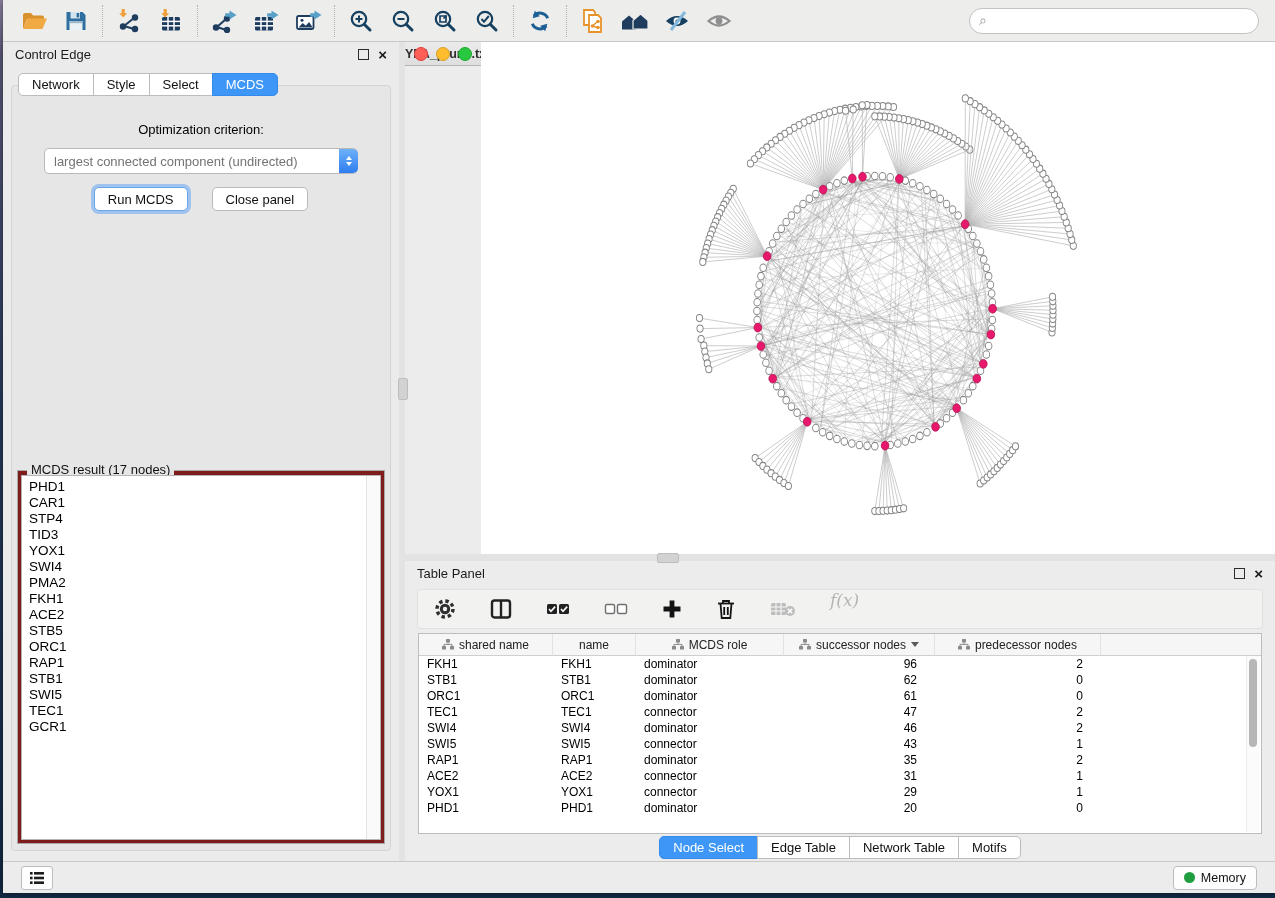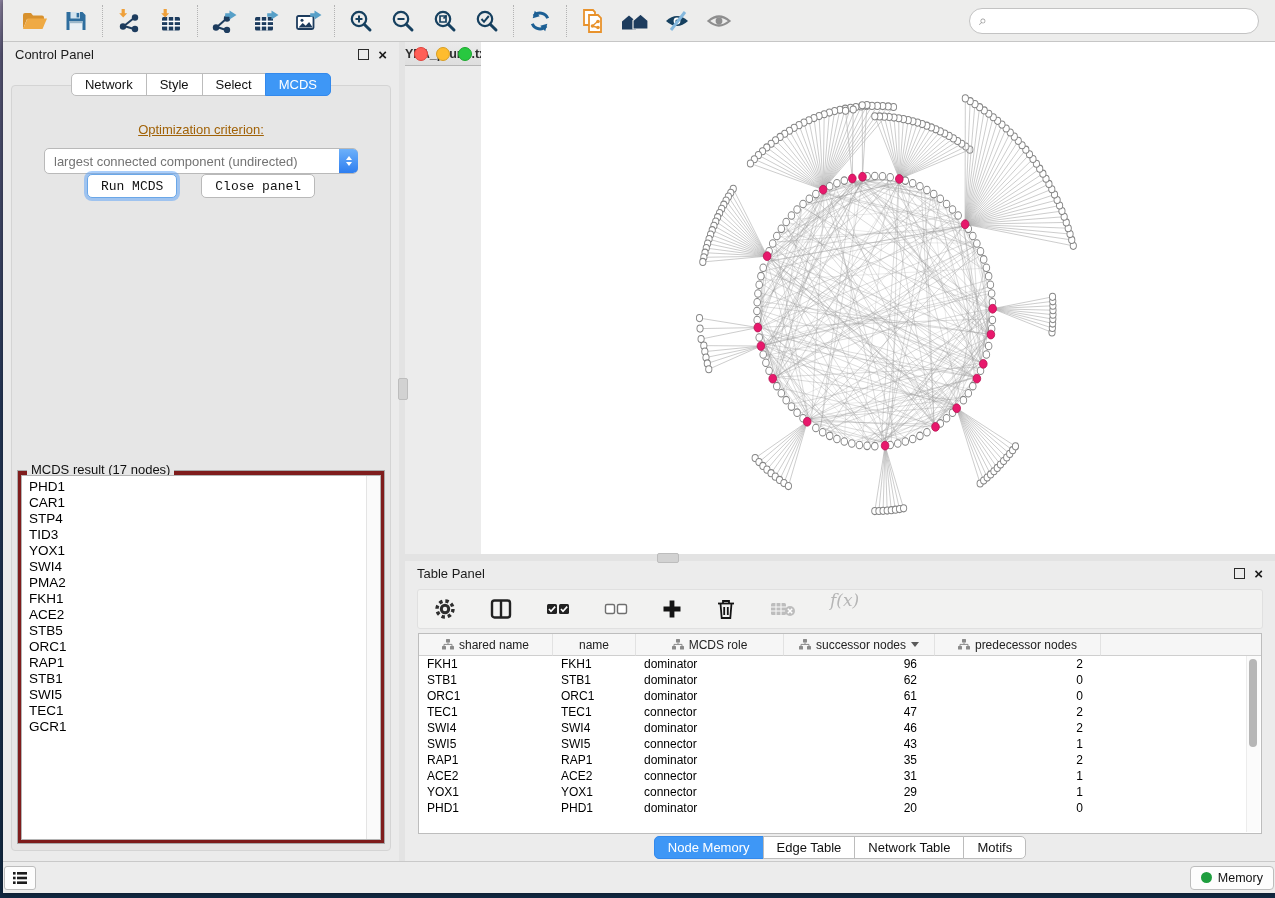--- a/index.html
+++ b/index.html
@@ -20,37 +20,37 @@
   .main{flex:1;display:flex;min-height:0;}
   .vdivider{width:6px;background:#e3e3e3;position:relative;flex:none;}
   .vdivider .handle{position:absolute;left:-1px;top:336px;width:8px;height:20px;background:#d2d2d2;border:1px solid #bdbdbd;border-radius:2px;}
   
   .control-panel{width:396px;flex:none;background:#ebebeb;display:flex;flex-direction:column;min-height:0;}
   .panel-header{height:25px;display:flex;align-items:center;padding:0 12px;flex:none;}
   .panel-title{font-size:13px;color:#1c1c1c;}
   .panel-winbtns{margin-left:auto;display:flex;align-items:center;gap:9px;}
   .float-btn{width:9px;height:9px;border:1.6px solid #2b2b2b;display:inline-block;}
   .close-btn{font-size:15px;font-weight:bold;color:#1a1a1a;line-height:9px;}
-  .seg-tabs{position:relative;z-index:2;display:flex;justify-content:center;margin:6px 15px -11px;flex:none;}
+  .seg-tabs{position:relative;z-index:2;display:flex;justify-content:flex-start;margin:6px 15px -11px;flex:none;}
   .seg{height:21px;line-height:21px;padding:0 13px;background:#fff;border:1px solid #bcbcbc;
     font-size:13px;color:#111;margin-left:-1px;}
   .seg:first-child{border-radius:5px 0 0 5px;margin-left:0;}
   .seg:last-child{border-radius:0 5px 5px 0;}
   .seg.selected{background:#3e97f6;border-color:#3389ec;color:#fff;}
   .cp-body{flex:1;margin:0 8px 10px;border:1px solid #d4d4d4;border-radius:4px;background:#e6e6e6;
     display:flex;flex-direction:column;min-height:0;padding-top:26px;}
-  .opt-label{text-align:center;font-size:13px;color:#a16207;margin-top:10px;flex:none;text-decoration:underline;}
+  .opt-label{text-align:center;font-size:13px;color:#000000;margin-top:10px;flex:none;}
   .select-row{margin:11px auto 0;width:312px;height:24px;background:#fff;border:1px solid #b9b9b9;
     border-radius:5px;display:flex;align-items:center;flex:none;}
   .select-row .sel-text{flex:1;font-size:13px;padding:0 9px;color:#737373;white-space:nowrap;}
   .stepper{width:19px;height:24px;margin:-1px -1px -1px 0;border-radius:0 5px 5px 0;
     background:linear-gradient(#6db1fa,#2e7ef0);display:flex;flex-direction:column;align-items:center;justify-content:center;gap:2px;}
   .chev-up{width:0;height:0;border-left:3.5px solid transparent;border-right:3.5px solid transparent;border-bottom:4.5px solid #fff;}
   .chev-dn{width:0;height:0;border-left:3.5px solid transparent;border-right:3.5px solid transparent;border-top:4.5px solid #fff;}
-  .btn-row{display:flex;justify-content:center;gap:24px;flex:none;font-family:Liberation Mono, monospace;}
+  .btn-row{display:flex;justify-content:center;gap:24px;margin-top:13px;flex:none;}
   .mac-btn{height:22px;padding:0 13px;background:#fff;border:1px solid #b9b9b9;border-radius:5px;
     font-size:13px;color:#111;display:flex;align-items:center;}
   .mac-btn.focused{box-shadow:0 0 0 3px rgba(100,165,245,.55);border-color:#6aa7e8;}
   .cp-spacer{flex:1;}
   .groupbox{height:372px;margin:0 5px 6px;border:1px solid #a9a9a9;position:relative;flex:none;background:#7f1d1d;}
   .groupbox .legend{position:absolute;top:-9px;left:9px;background:#e6e6e6;padding:0 4px;font-size:13px;color:#111;}
   .mcds-list{position:absolute;left:3px;right:3px;top:4px;bottom:3px;background:#fff;border:1px solid #b4b4b4;display:flex;}
   .mcds-items{flex:1;padding:3px 0 0 7px;overflow:hidden;}
   .mcds-items .list-item{font-size:13.5px;line-height:16px;color:#000;}
   .mcds-scroll{width:13px;background:#fafafa;border-left:1px solid #e4e4e4;}
@@ -82,21 +82,21 @@
   .th:last-child{border-right:0;}
   .td{height:16px;font-size:12px;color:#000;display:flex;align-items:center;overflow:hidden;}
   .td.text{padding-left:8px;}
   .td.num{justify-content:flex-end;padding-right:18px;}
   .sort-caret{width:0;height:0;border-left:4px solid transparent;border-right:4px solid transparent;border-top:5px solid #5a5a5a;}
   .tscroll{position:absolute;top:22px;right:1px;bottom:1px;width:13px;background:#fbfbfb;border-left:1px solid #ececec;}
   .tthumb{position:absolute;top:3px;left:2px;width:8px;height:88px;background:#b6b6b6;border-radius:4px;}
   .tp-tabs{height:27px;display:flex;justify-content:center;align-items:center;flex:none;}
   
   .statusbar{height:31px;flex:none;background:#ececec;border-top:1px solid #c9c9c9;
-    display:flex;align-items:center;padding:0 1px;}
+    display:flex;align-items:center;padding:0 18px;}
   .sb-btn{width:30px;height:22px;background:#fdfdfd;border:1px solid #bdbdbd;border-radius:3px;
     display:flex;align-items:center;justify-content:center;}
   .mem-btn{margin-left:auto;height:22px;background:#fdfdfd;border:1px solid #bdbdbd;border-radius:4px;
     display:flex;align-items:center;gap:6px;padding:0 10px;font-size:12.5px;color:#111;}
   .mem-dot{width:11px;height:11px;border-radius:50%;}
 </style>
 </head>
 <body>
 
 <div class="window">
@@ -258,21 +258,21 @@
     <div class="search">
       <span class="mag">⌕</span>
       <input value="" style="">
     </div>
   </div>
 
   <div class="main">
 
     <div class="control-panel">
       <div class="panel-header">
-        <span class="panel-title">Control Panel</span>
+        <span class="panel-title">Control Edge</span>
         <span class="panel-winbtns">
           <span class="float-btn"></span>
           <span class="close-btn">×</span>
         </span>
       </div>
       <div class="seg-tabs" id="cp-tabs">
           <span class="seg">Network</span>
           <span class="seg">Style</span>
           <span class="seg">Select</span>
           <span class="seg selected">MCDS</span>
@@ -1230,21 +1230,21 @@
                 <div class="td num">20</div>
                 <div class="td num">0</div>
                 <div></div>
               </div>
             </div>
           <div class="tscroll">
               <span class="tthumb"></span>
             </div>
         </div>
         <div class="tp-tabs seg-tabs" style="margin:0" id="tp-tabs">
-            <span class="seg selected">Node Memory</span>
+            <span class="seg selected">Node Select</span>
             <span class="seg">Edge Table</span>
             <span class="seg">Network Table</span>
             <span class="seg">Motifs</span>
           </div>
       </div>
     </div>
   </div>
 
   <div class="statusbar">
     <span class="sb-btn">

